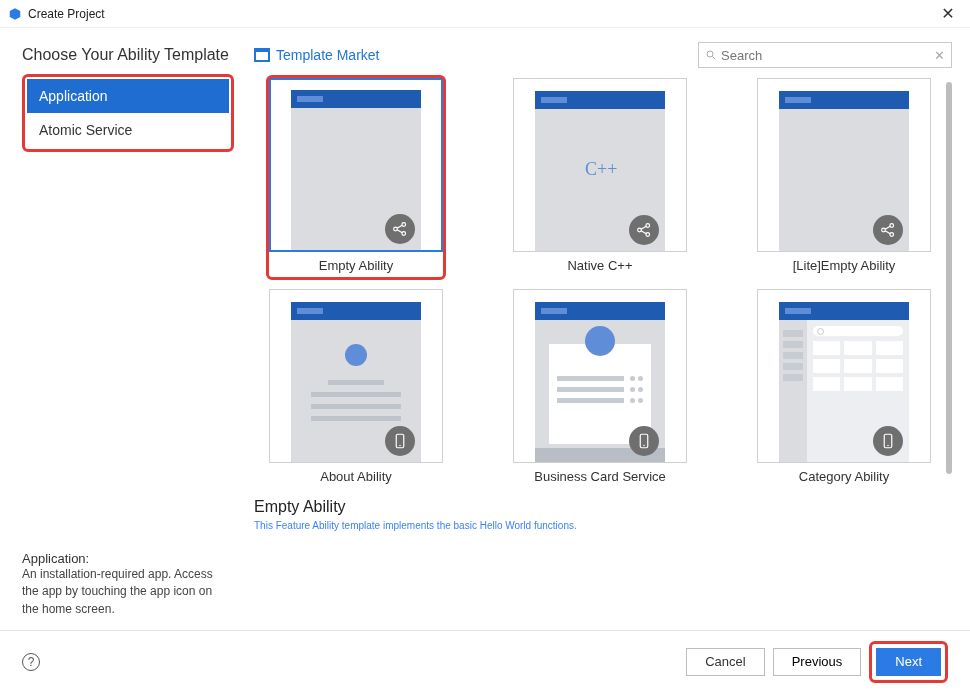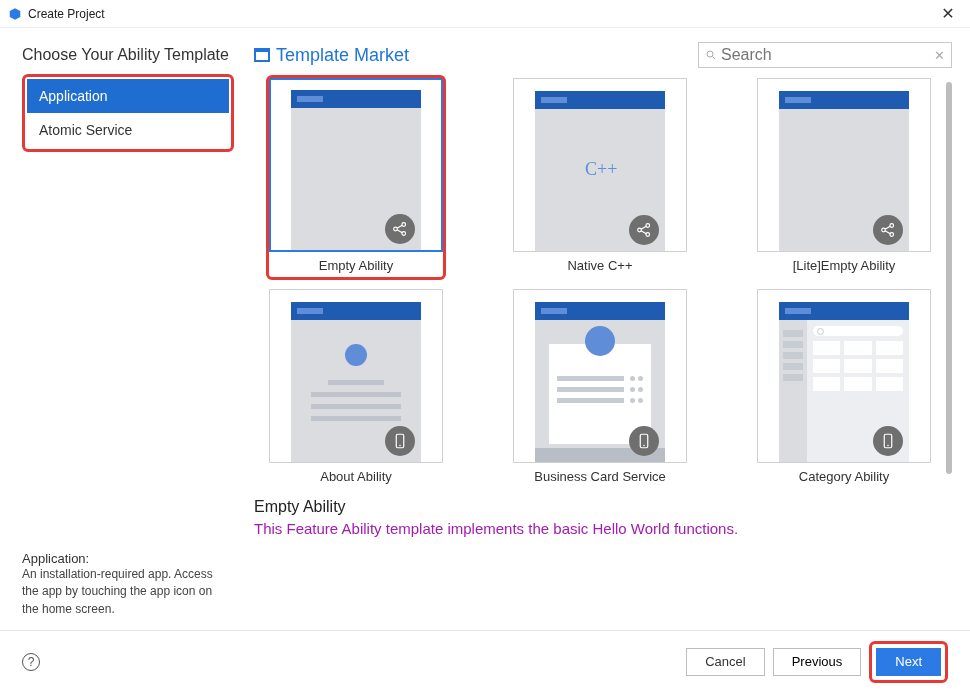--- a/index.html
+++ b/index.html
@@ -15,25 +15,25 @@
 .heading { font-size: 16px; color: #333; margin-bottom: 10px; }
 .tablist { border: 3px solid #e53935; border-radius: 6px; padding: 2px; }
 .tab-item { height: 34px; display: flex; align-items: center; padding: 0 12px; font-size: 14px; color: #333; cursor: pointer; }
 .tab-item.selected { background: #1f6dd1; color: #fff; }
 .sidebar-desc { margin-top: auto; font-size: 13px; color: #333; padding-right: 8px; }
 .sidebar-desc .t { margin-bottom: 0; }
 .sidebar-desc .d { font-size: 12px; color: #444; line-height: 1.45; }
 
 .content { flex: 1; padding: 14px 18px 0 14px; position: relative; }
 .topbar { display: flex; align-items: center; margin-bottom: 10px; gap: 8px; }
-.market-link { color: #2076d8; font-size: 18px; display: flex; align-items: center; gap: 6px; cursor: pointer; }
+.market-link { color: #2076d8; font-size: 14px; display: flex; align-items: center; gap: 6px; cursor: pointer; }
 .market-link .icon { width: 16px; height: 14px; border: 2px solid #2076d8; border-top-width: 4px; display: inline-block; }
 .search { margin-left: auto; width: 254px; height: 26px; border: 1px solid #c9c9c9; display: flex; align-items: center; padding: 0 6px; font-size: 13px; color: #aaa; }
 .search svg { width: 12px; height: 12px; margin-right: 4px; }
-.search input { border: none; outline: none; flex: 1; font-size: 16px; background: transparent; }
+.search input { border: none; outline: none; flex: 1; font-size: 13px; background: transparent; }
 .search .clear { color: #aaa; cursor: pointer; }
 
 .grid-wrap { display: flex; }
 .grid { flex: 1; display: grid; grid-template-columns: repeat(3, 1fr); column-gap: 40px; row-gap: 16px; }
 .scrollbar { width: 6px; background: #bdbdbd; border-radius: 3px; height: 392px; margin-top: 4px; }
 
 .card { display: flex; flex-direction: column; align-items: center; cursor: pointer; }
 .card .frame { width: 174px; height: 174px; border: 1px solid #d0d0d0; display: flex; align-items: flex-end; justify-content: center; position: relative; background: #fff; }
 .card.selected .frame { border: 2px solid #2c7be5; }
 .card .cap { font-size: 13px; color: #333; margin-top: 6px; text-align: center; }
@@ -61,21 +61,21 @@
 .phone.cat .sb { width: 28px; background: #dadce0; padding-top: 6px; }
 .phone.cat .sb i { display: block; height: 7px; background: #c7cbd2; margin: 4px 4px; }
 .phone.cat .mn { flex: 1; padding: 6px; }
 .phone.cat .srch { height: 10px; background: #fff; border-radius: 5px; margin-bottom: 5px; position: relative; }
 .phone.cat .srch::before { content: ""; position: absolute; left: 4px; top: 2px; width: 5px; height: 5px; border: 1px solid #c7cbd2; border-radius: 50%; }
 .phone.cat .tiles { display: grid; grid-template-columns: repeat(3,1fr); gap: 4px; }
 .phone.cat .tiles i { height: 14px; background: #fff; display: block; }
 
 .desc-block { margin-top: 14px; }
 .desc-block .t { font-size: 16px; color: #222; margin-bottom: 4px; }
-.desc-block .d { font-size: 15px; color: #a21caf; }
+.desc-block .d { font-size: 10px; color: #3b82f6; }
 
 .footer { height: 62px; border-top: 1px solid #e5e5e5; display: flex; align-items: center; padding: 0 22px; }
 .help { width: 18px; height: 18px; border: 1.5px solid #555; border-radius: 50%; display: flex; align-items: center; justify-content: center; font-size: 12px; color: #555; cursor: pointer; }
 .footer .spacer { flex: 1; }
 .btn { height: 28px; padding: 0 18px; font-size: 13px; border: 1px solid #bdbdbd; background: #fff; color: #333; cursor: pointer; margin-left: 8px; }
 .btn.disabled { color: #000000; cursor: default; }
 .btn.primary { background: #2c7be5; border-color: #2c7be5; color: #fff; }
 .btn-hl { border: 3px solid #e53935; border-radius: 6px; padding: 4px; margin-left: 8px; display: inline-flex; }
 .btn-hl .btn { margin-left: 0; }
 </style>

